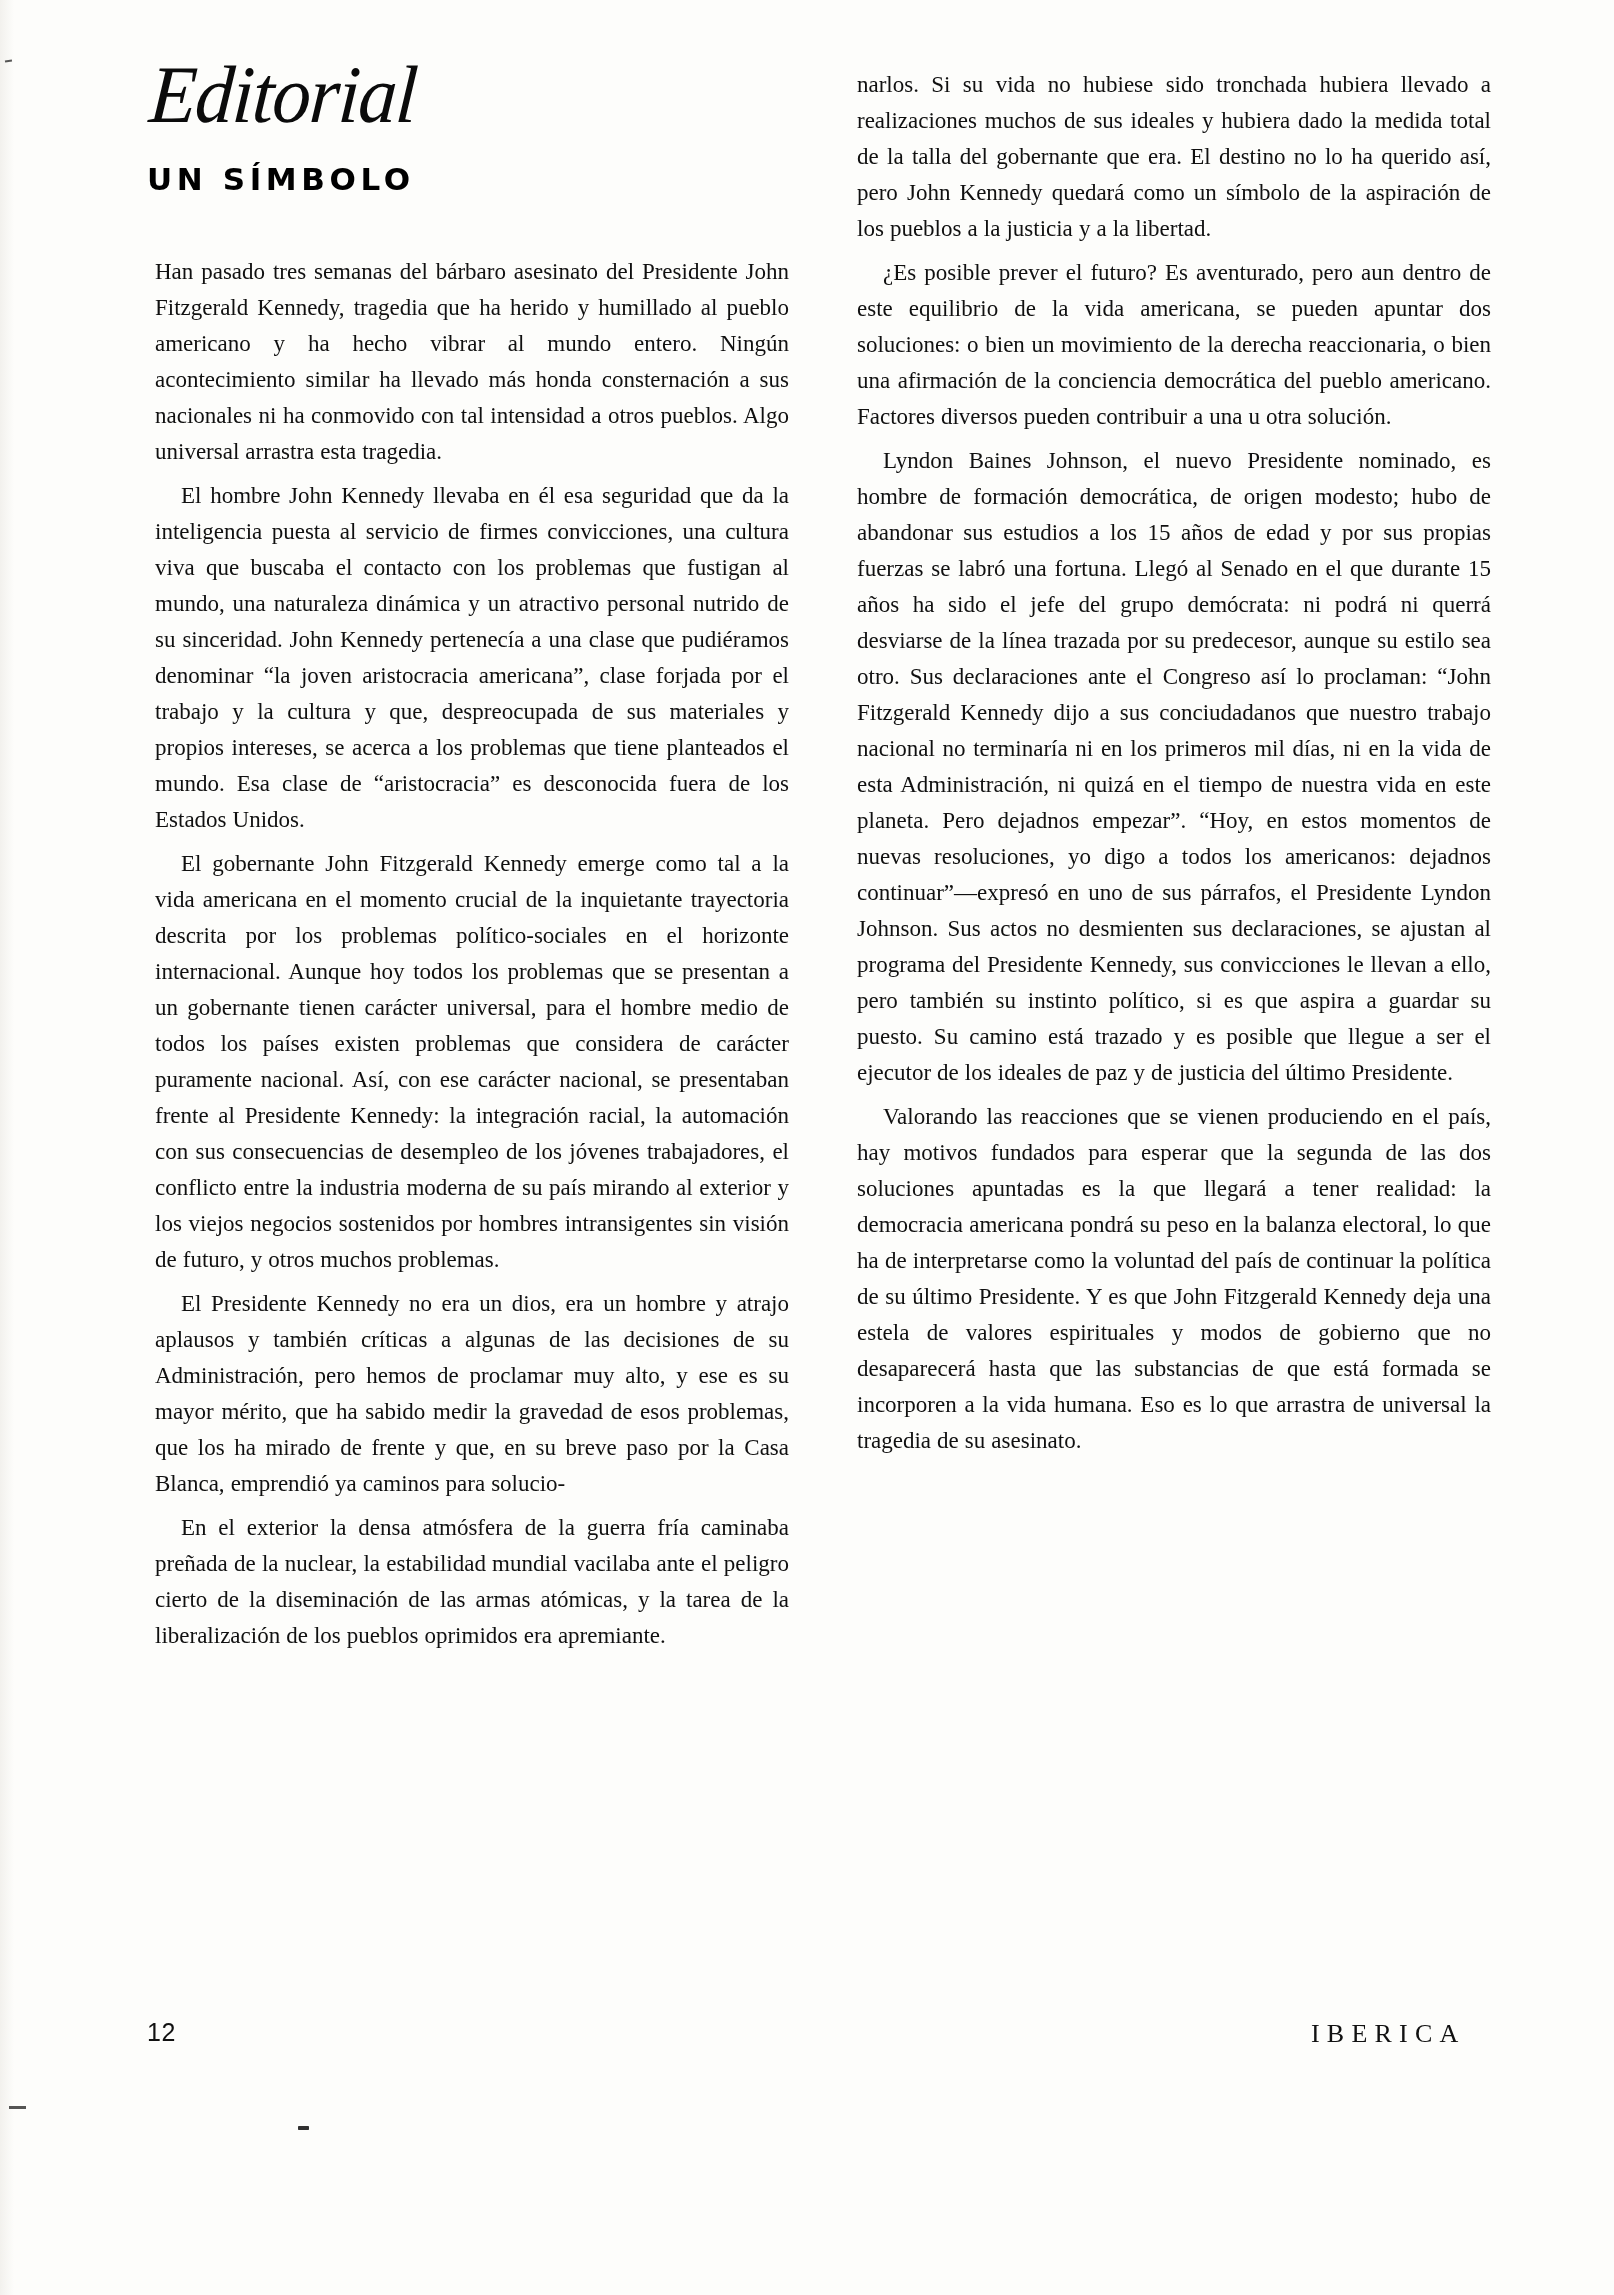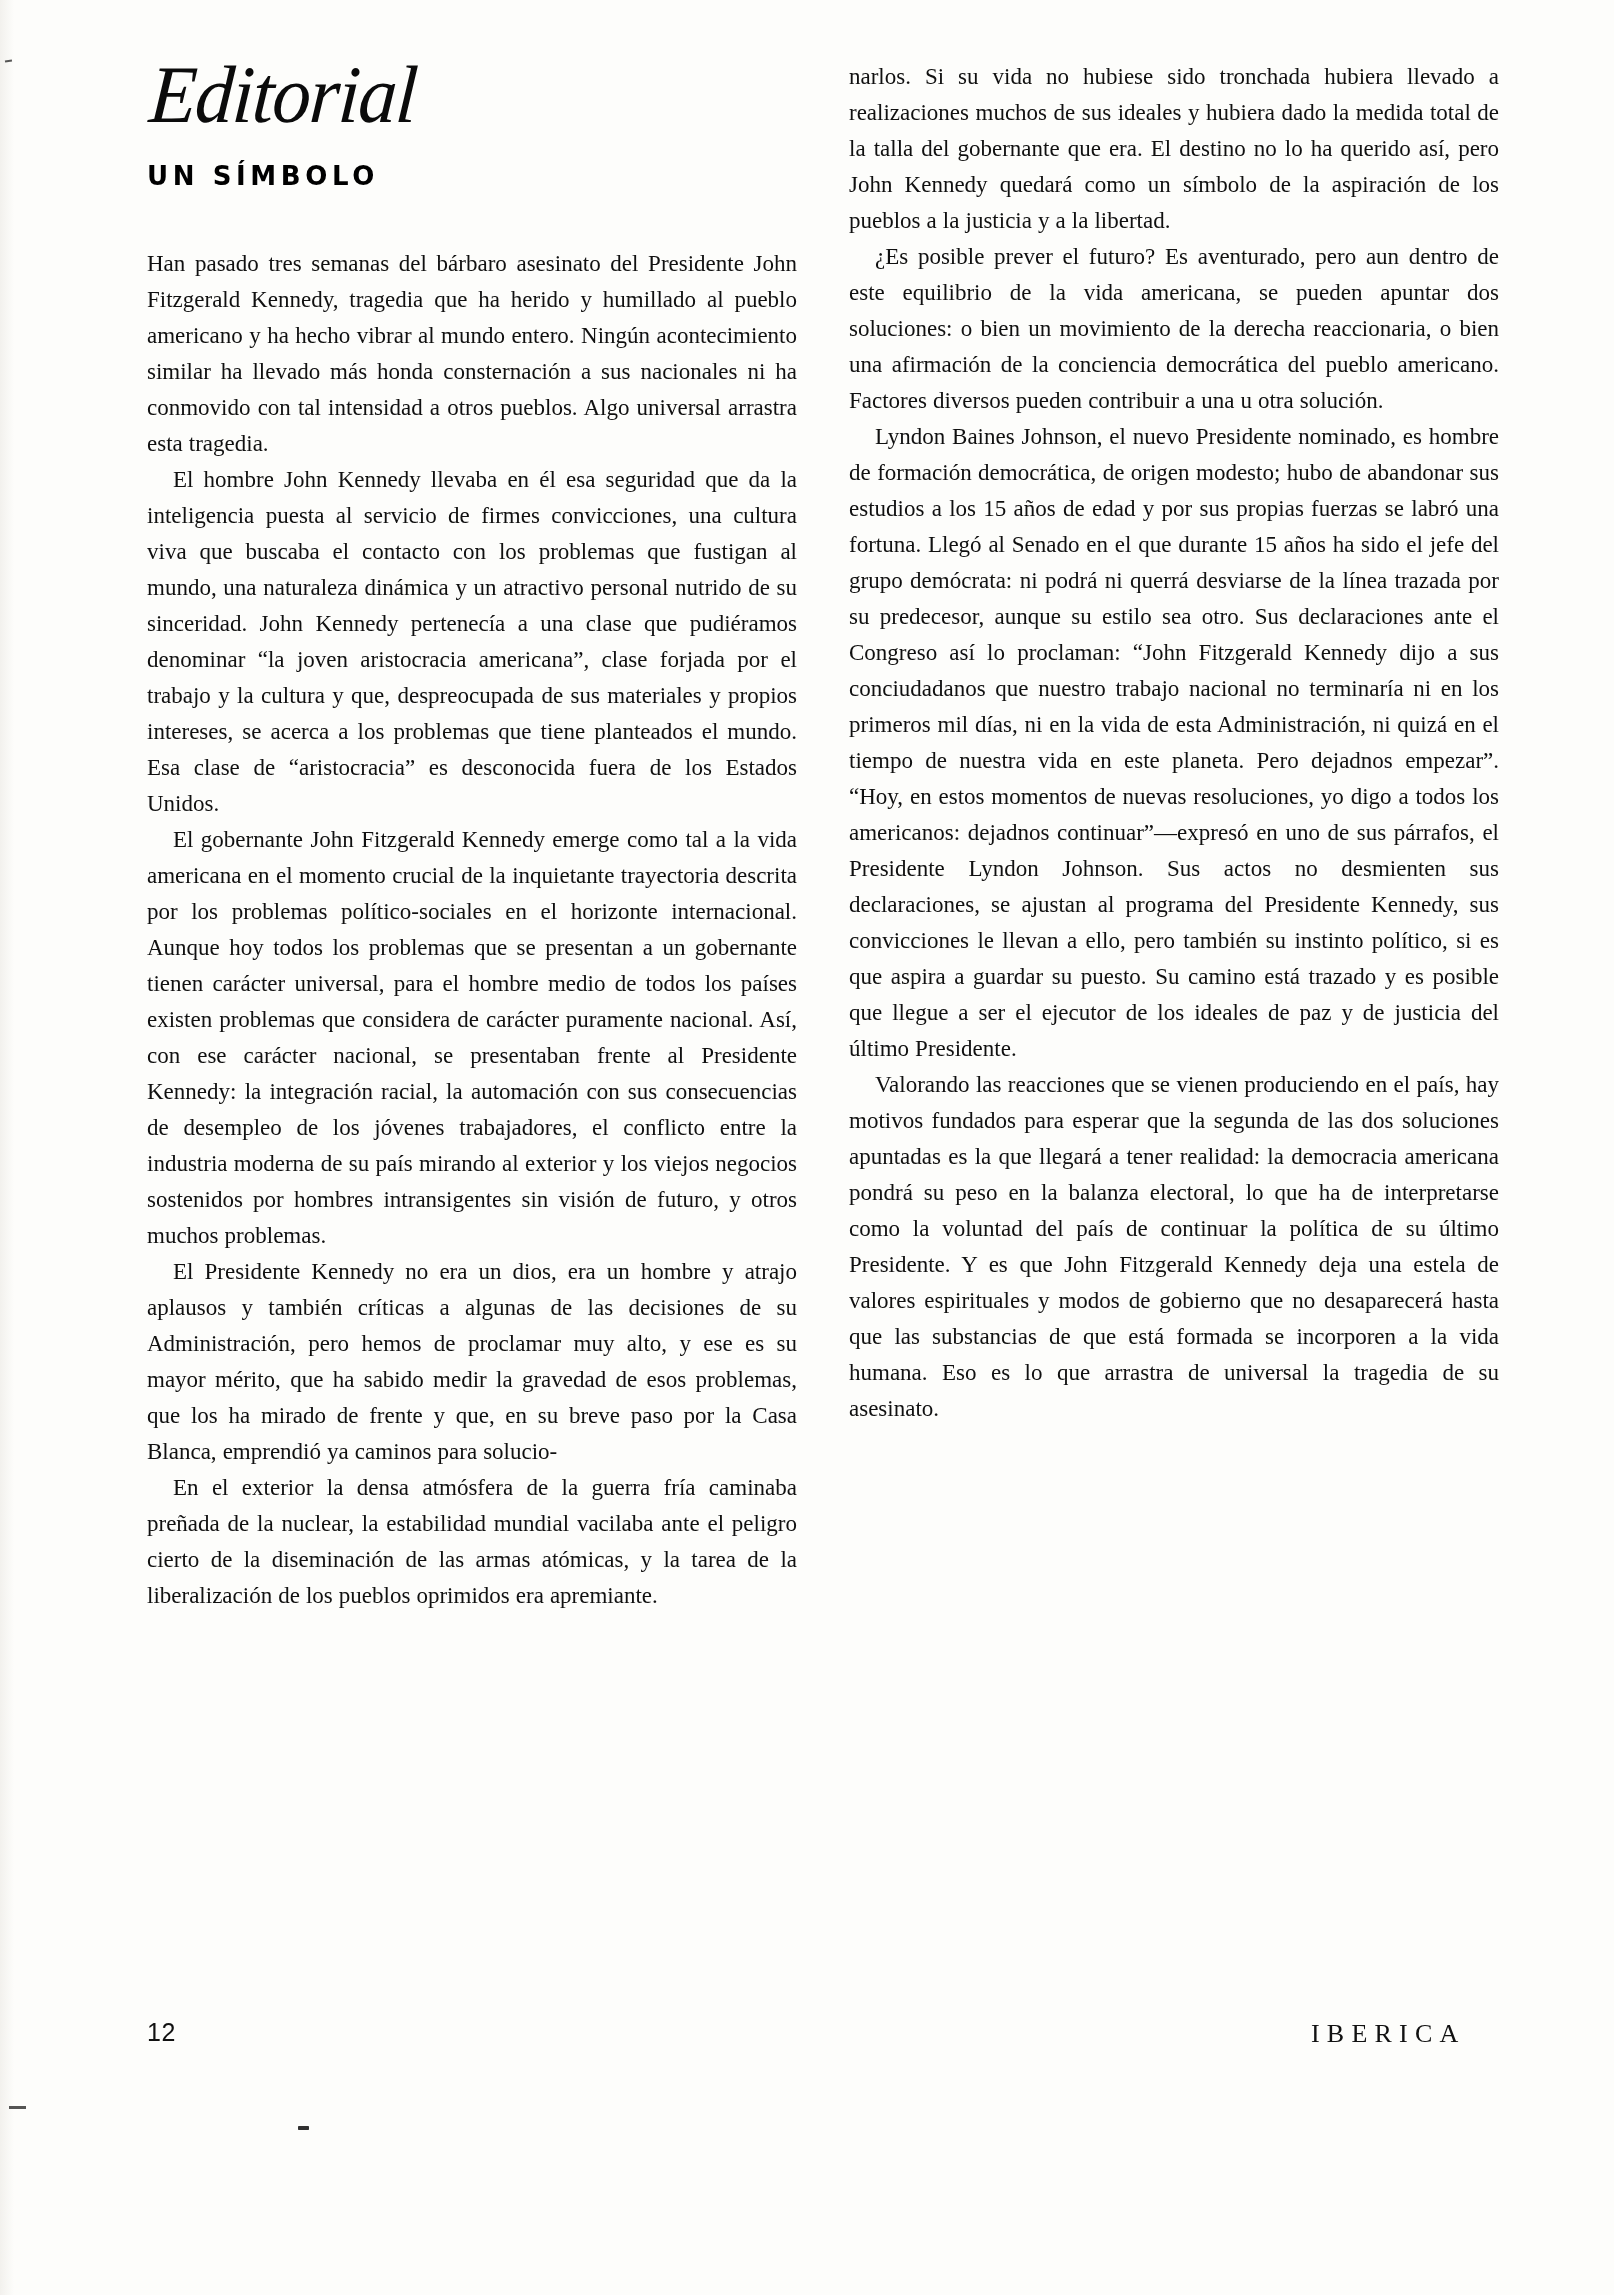--- a/index.html
+++ b/index.html
@@ -80,21 +80,21 @@
     color: #0b0b0b;
     transform: skewX(-4deg) scaleY(1.06);
     transform-origin: left bottom;
     margin: 0;
     padding: 0;
     white-space: nowrap;
   }
   .section-heading {
     font-family: "DejaVu Sans", "Liberation Sans", sans-serif;
     font-weight: 700;
-    font-size: 26px;
+    font-size: 31px;
     letter-spacing: 4.6px;
     color: #000;
     margin: 0;
     padding: 0;
     white-space: nowrap;
   }
 
   
   .columns {
     position: absolute;
@@ -109,21 +109,21 @@
     box-sizing: border-box;
   }
   .col-left { padding-top: 0; }
   .col-right { padding-top: 0; }
 
   .spacer-masthead {
     height: 187px;
   }
 
   .body-text p {
-    margin: 0;
+    margin: 8px;
     text-align: justify;
     text-justify: inter-word;
     font-family: "Liberation Serif", "DejaVu Serif", serif;
     font-size: 23px;
     line-height: 36px;
     color: #101010;
     text-indent: 26px;
     hyphens: manual;
     -webkit-hyphens: manual;
     word-spacing: 0.3px;

